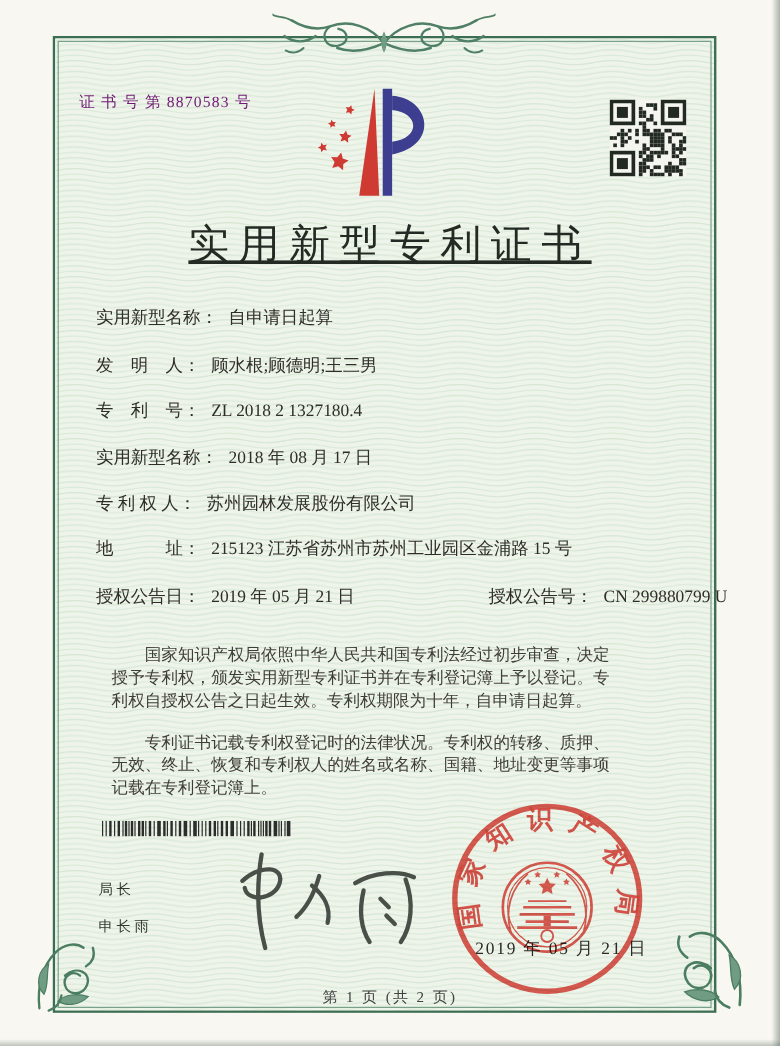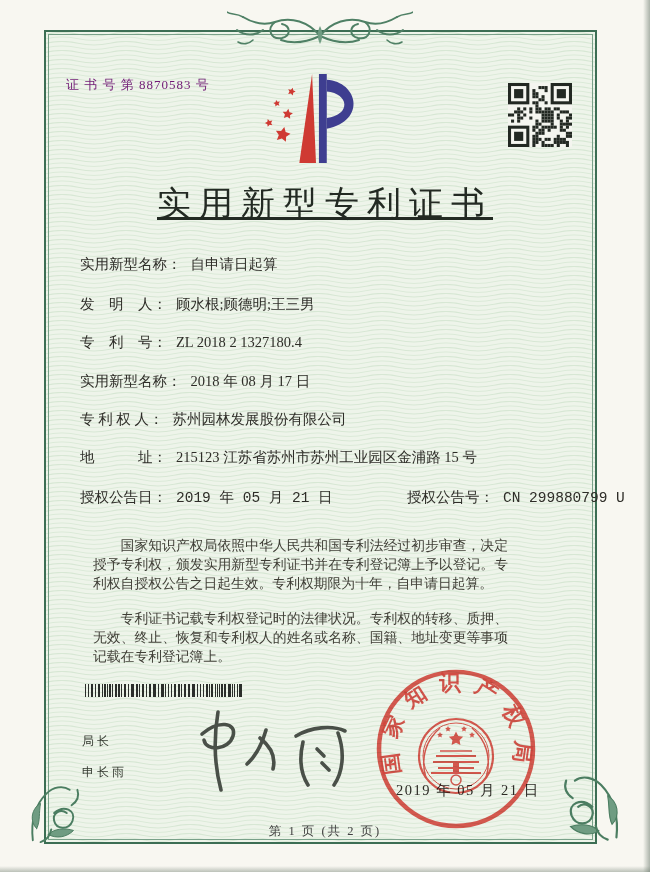--- a/index.html
+++ b/index.html
@@ -251,21 +251,21 @@
   </div>
   <div class="abs row" style="top:372px;">
     <span>实用新型名称：</span><span class="val">2018 年 08 月 17 日</span>
   </div>
   <div class="abs row" style="top:410px;">
     <span>专 利 权 人：</span><span class="val">苏州园林发展股份有限公司</span>
   </div>
   <div class="abs row" style="top:448px;">
     <span>地　　　址：</span><span class="val">215123 江苏省苏州市苏州工业园区金浦路 15 号</span>
   </div>
-  <div class="abs row" style="top:488px;font-family:Liberation Mono, monospace;">
+  <div class="abs row" style="top:488px;">
     <span>授权公告日：</span><span class="val">2019 年 05 月 21 日</span>
     <span class="grant-no">
       <span>授权公告号：</span><span class="val">CN 299880799 U</span>
     </span>
   </div>
 
   <div class="abs paras">
     <p>国家知识产权局依照中华人民共和国专利法经过初步审查，决定授予专利权，颁发实用新型专利证书并在专利登记簿上予以登记。专利权自授权公告之日起生效。专利权期限为十年，自申请日起算。</p>
     <p>专利证书记载专利权登记时的法律状况。专利权的转移、质押、无效、终止、恢复和专利权人的姓名或名称、国籍、地址变更等事项记载在专利登记簿上。</p>
   </div>

